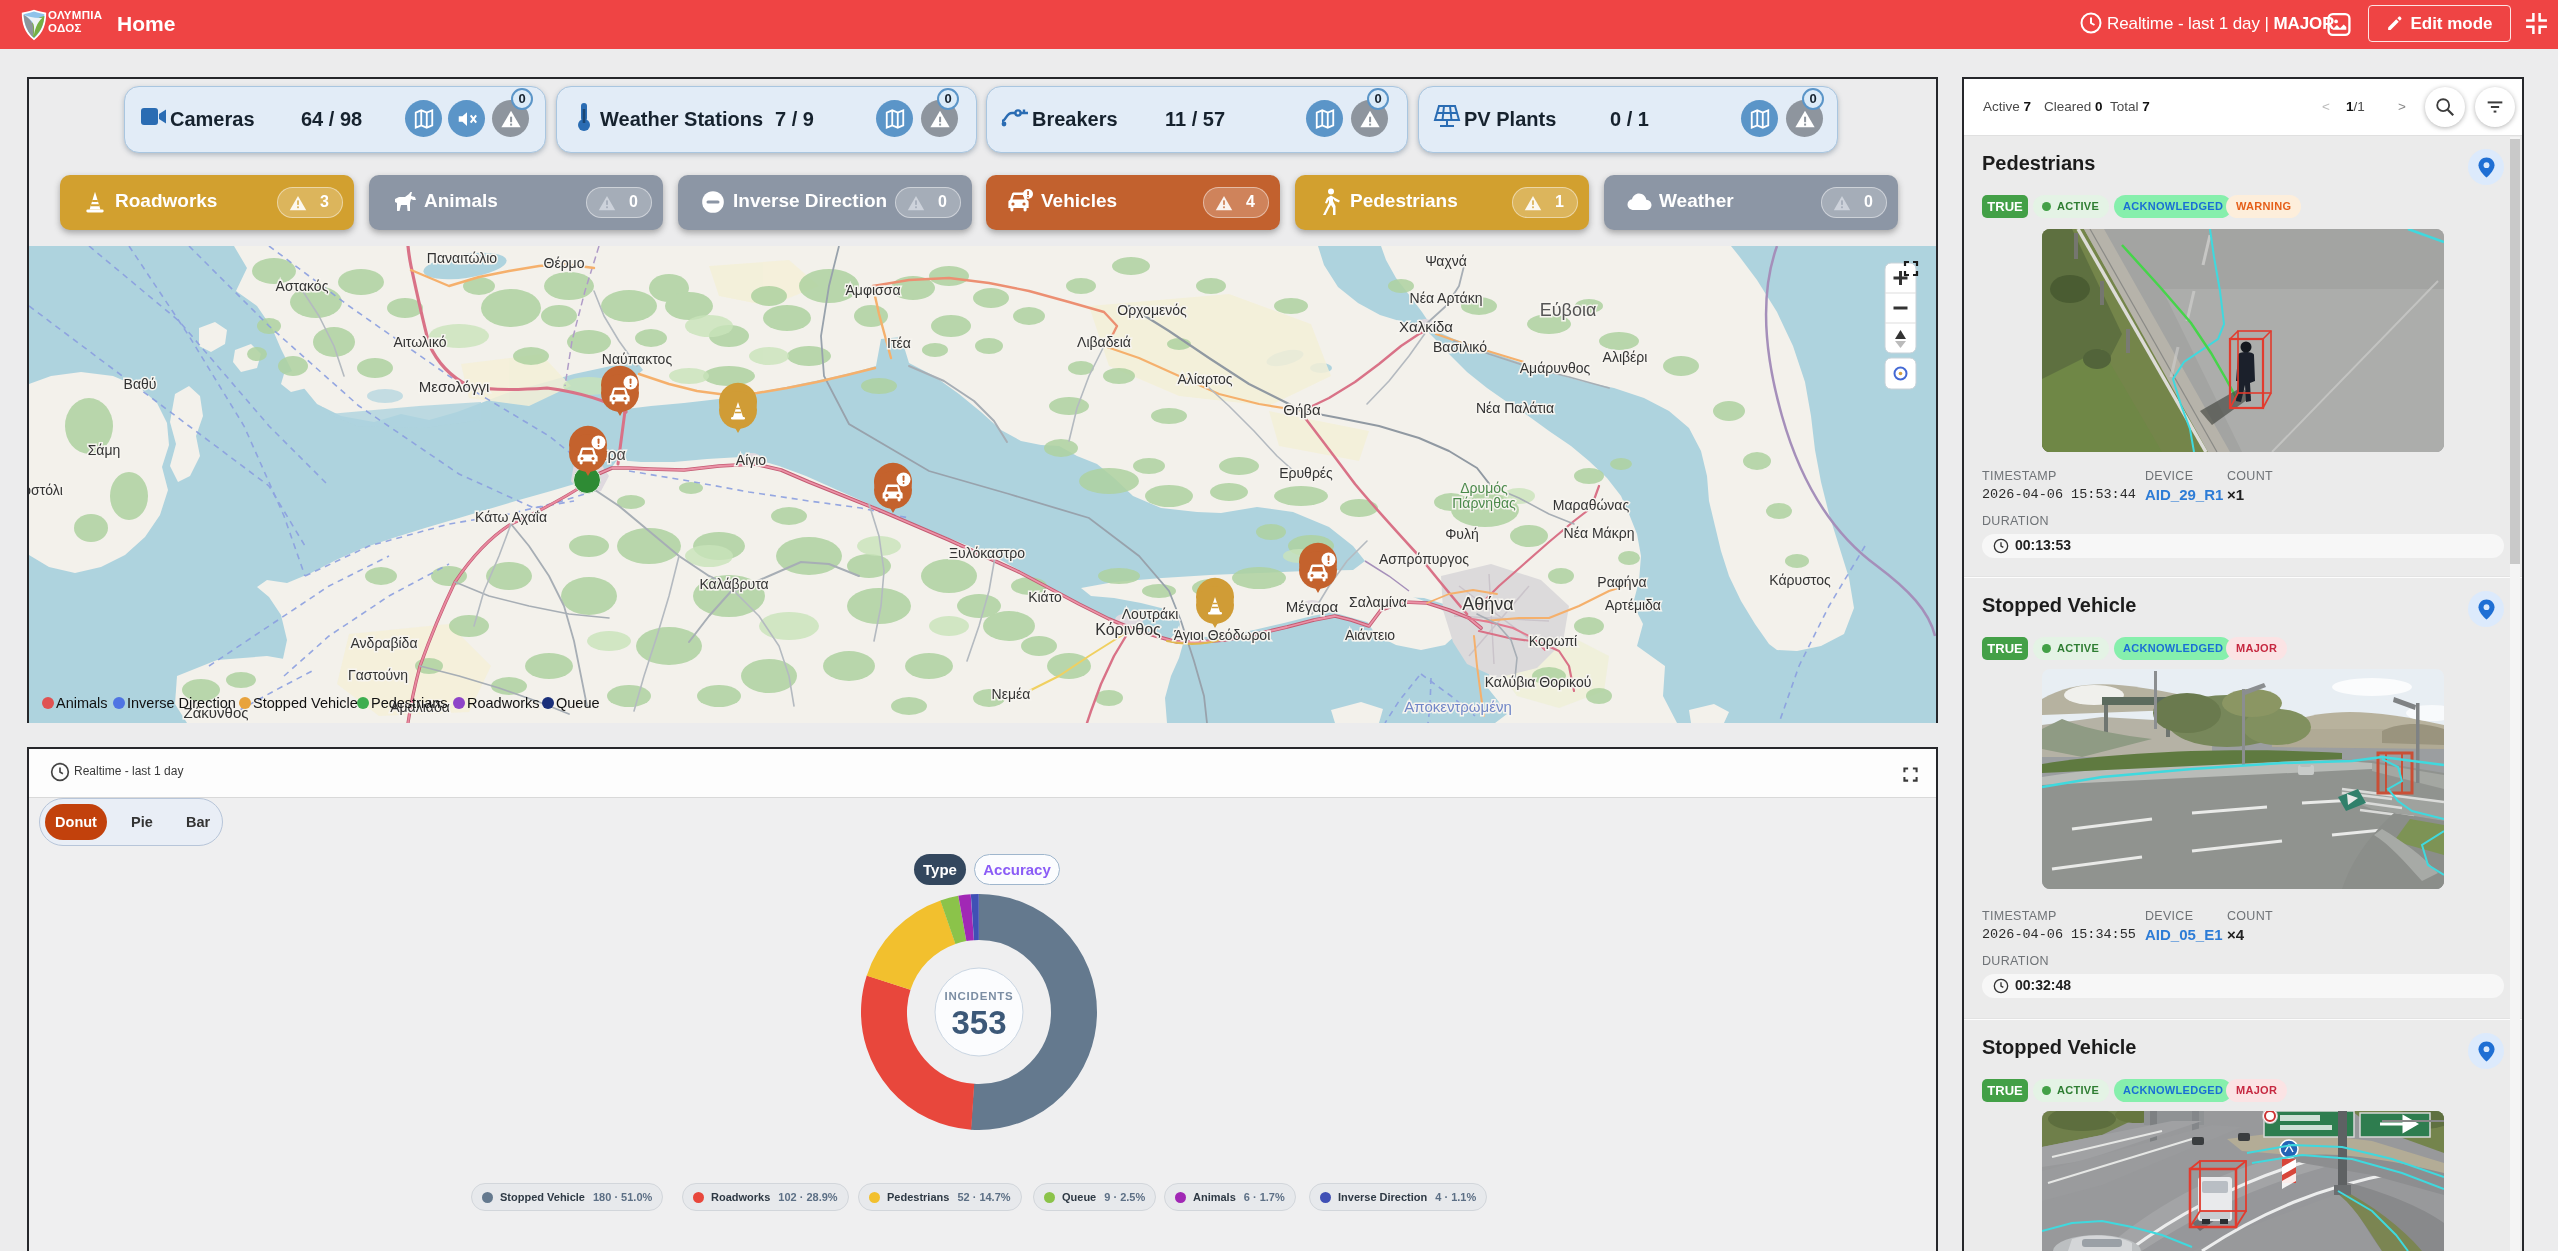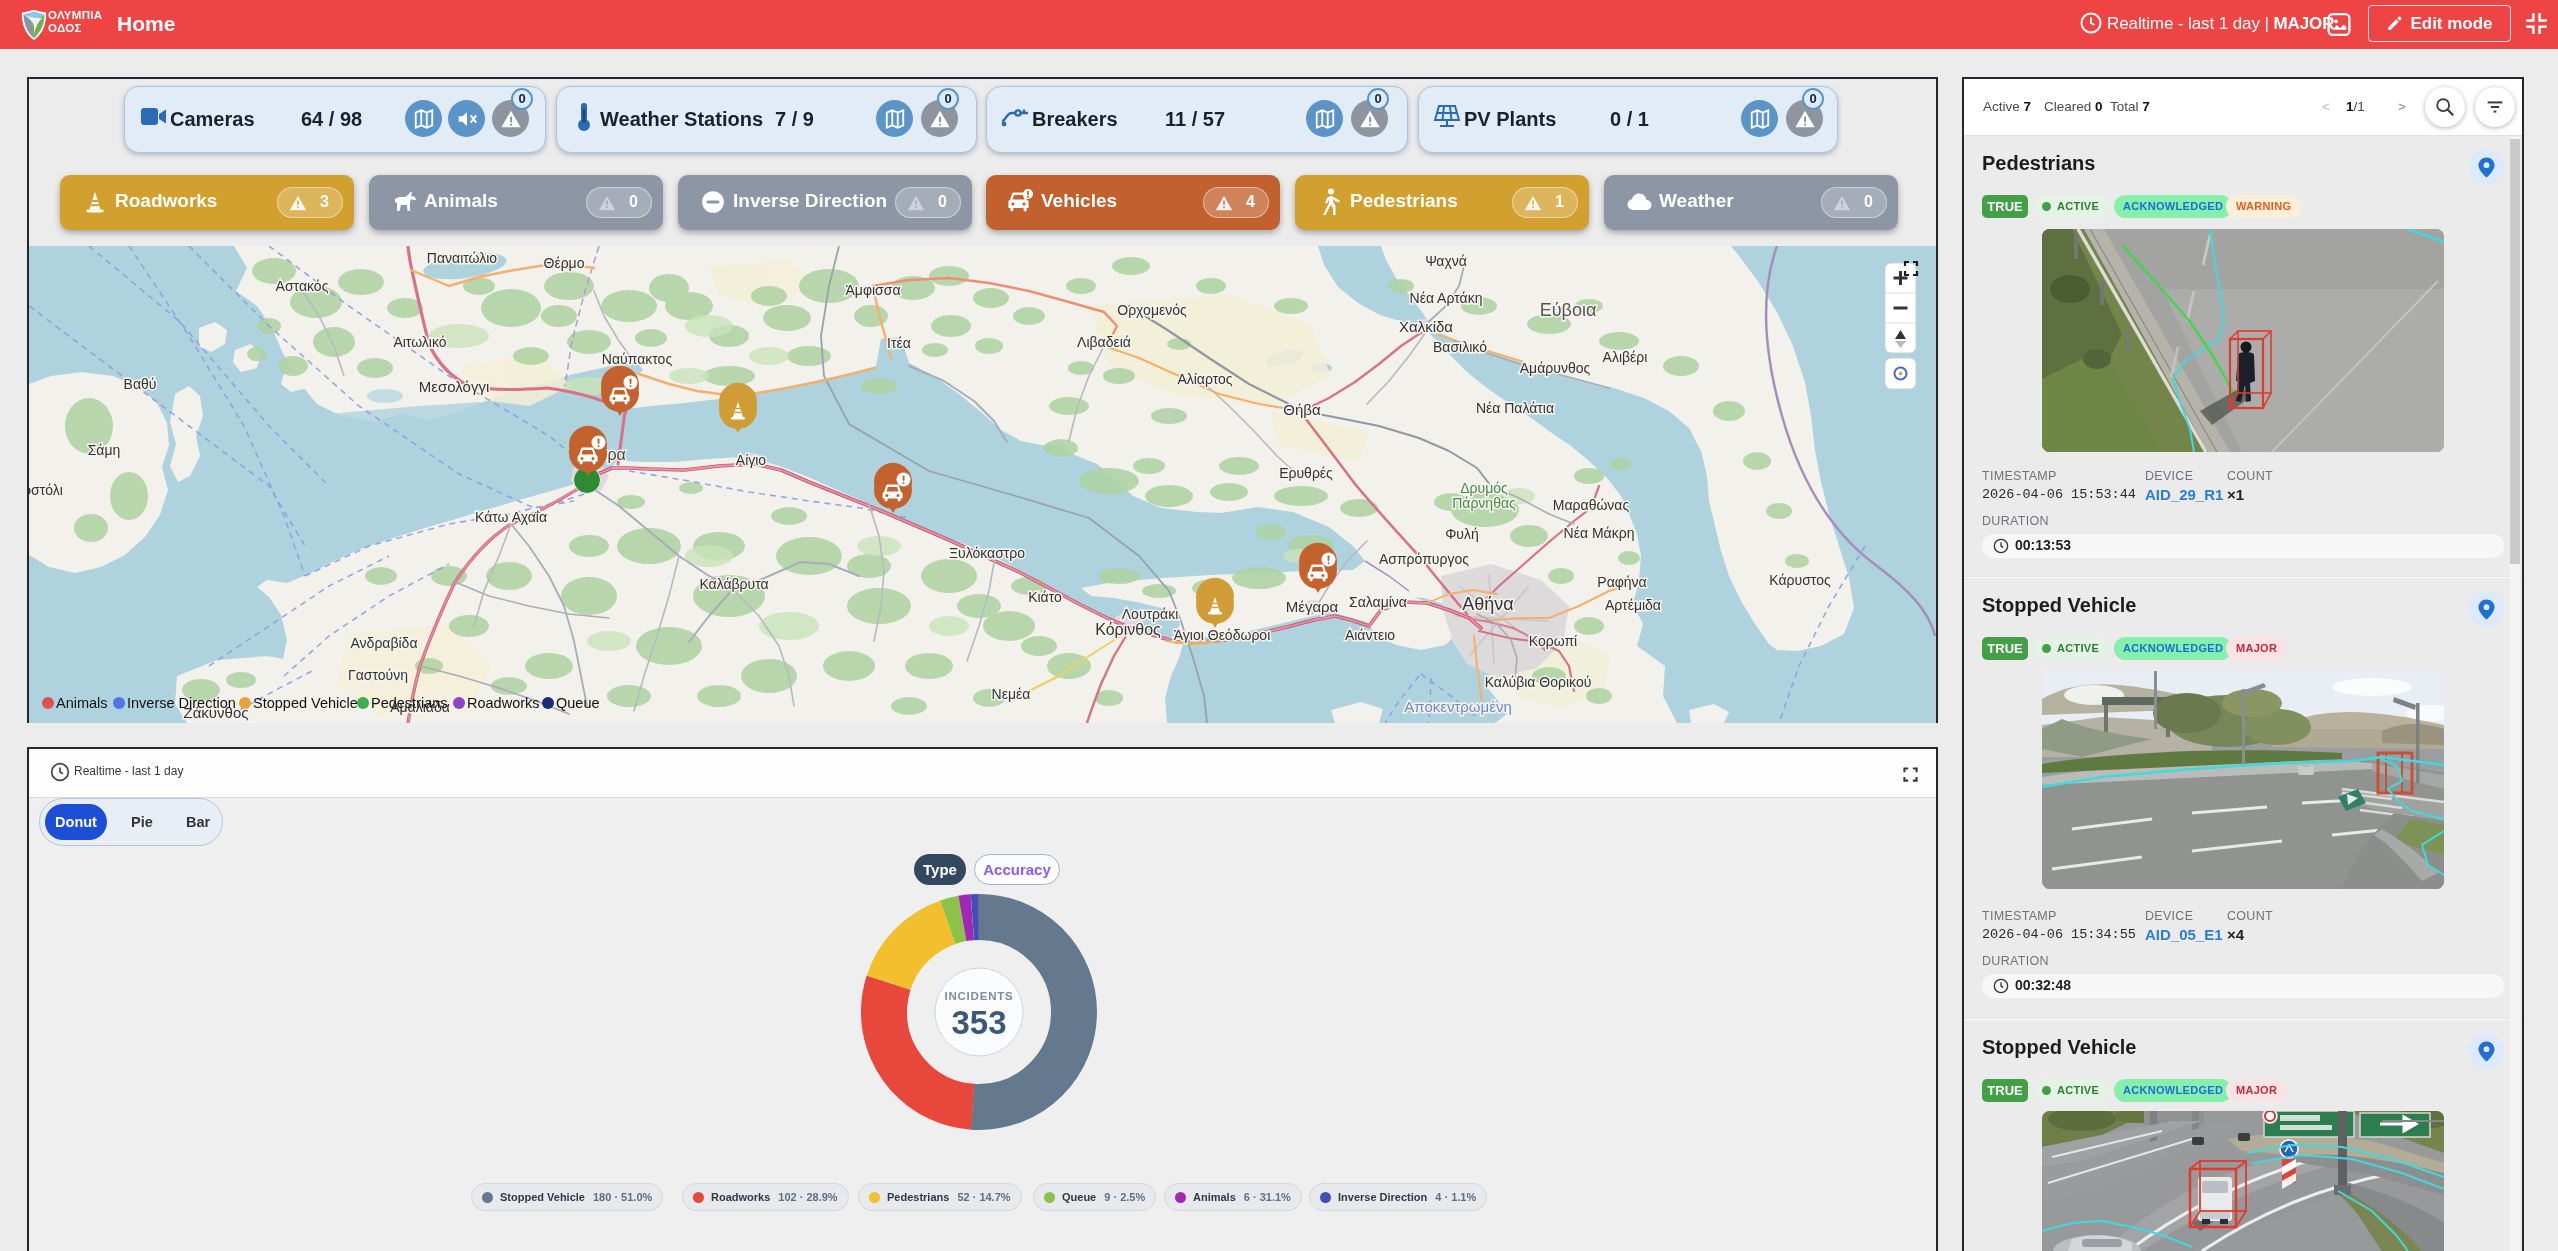--- a/index.html
+++ b/index.html
@@ -33,21 +33,21 @@
 .ichip .pill { position:absolute; right:11px; top:12px; width:66px; height:31px; border-radius:16px; background:rgba(255,255,255,.22); border:1px solid rgba(255,255,255,.45); }
 .ichip .pill .n { position:absolute; right:13px; top:5px; color:#fff; font-size:16px; font-weight:bold; }
 .gold { background:#d2a02f; }
 .grayc { background:#8c96a5; }
 .orangec { background:#c2612e; }
 
 
 #ch-head { position:absolute; left:0; top:0; width:100%; height:49px; background:#fdfdfd; border-bottom:1px solid #d9d9d9; }
 #ch-title { position:absolute; left:46px; top:15px; font-size:12px; color:#3a3a3a; }
 #seg { position:absolute; left:10px; top:49px; width:184px; height:48px; border:1px solid #b7c5d9; background:#e9eef6; border-radius:24px; }
-#seg .sel { position:absolute; left:5px; top:5px; width:62px; height:36px; background:#1d4ed8; border-radius:18px; color:#fff; font-size:14.5px; font-weight:bold; text-align:center; line-height:36px; }
+#seg .sel { position:absolute; left:5px; top:5px; width:62px; height:36px; background:#c2410c; border-radius:18px; color:#fff; font-size:14.5px; font-weight:bold; text-align:center; line-height:36px; }
 #seg .o1 { position:absolute; left:91px; top:15px; font-size:14.5px; font-weight:bold; color:#333; }
 #seg .o2 { position:absolute; left:146px; top:15px; font-size:14.5px; font-weight:bold; color:#333; }
 .tbtn { position:absolute; top:105px; height:31px; border-radius:16px; font-size:15px; font-weight:bold; text-align:center; }
 #tbtn1 { left:885px; width:52px; background:#33475e; color:#fff; line-height:31px; }
 #tbtn2 { left:945px; width:86px; background:#fbfcfe; color:#8b5cf6; border:1px solid #9fb6cd; line-height:29px; }
 .lchip { position:absolute; top:434px; height:28px; background:#e7e9ec; border:1px solid #d2d6db; border-radius:14px; font-size:11px; display:flex; align-items:center; padding:0 10px; white-space:nowrap; }
 .lchip .d2 { width:11px; height:11px; border-radius:50%; margin-right:7px; }
 .lchip .la { font-weight:bold; color:#2e3944; margin-right:8px; }
 .lchip .lb { font-weight:bold; color:#5c6f85; }
 
@@ -787,21 +787,21 @@
           <div class="lb">52 · 14.7%</div>
         </div>
     <div class="lchip" style="left:1004px">
           <div class="d2" style="background:#8bc34a"></div>
           <div class="la">Queue</div>
           <div class="lb">9 · 2.5%</div>
         </div>
     <div class="lchip" style="left:1135px">
           <div class="d2" style="background:#a128b5"></div>
           <div class="la">Animals</div>
-          <div class="lb">6 · 31.1%</div>
+          <div class="lb">6 · 1.7%</div>
         </div>
     <div class="lchip" style="left:1280px">
           <div class="d2" style="background:#4050b5"></div>
           <div class="la">Inverse Direction</div>
           <div class="lb">4 · 1.1%</div>
         </div>
   </div>
 </div>
 
 <div id="sidebar">

